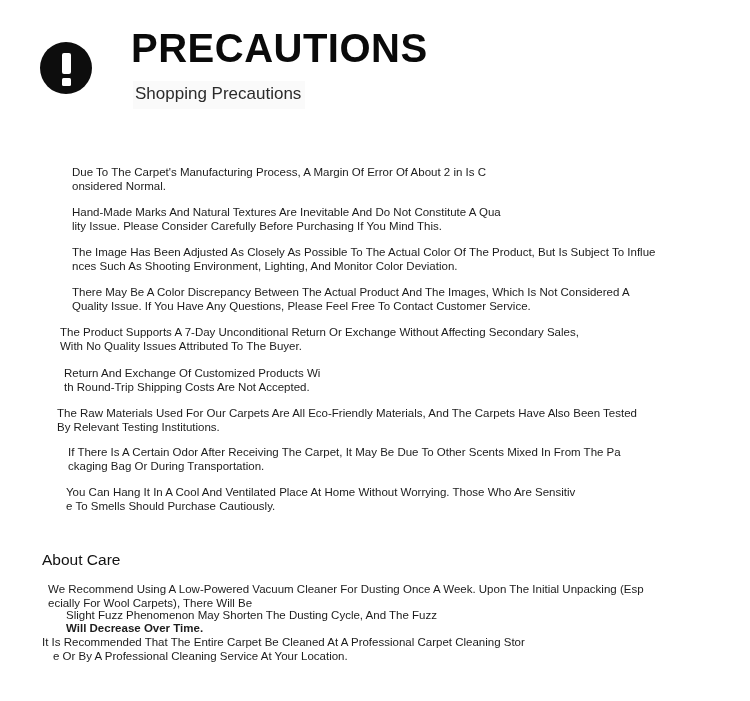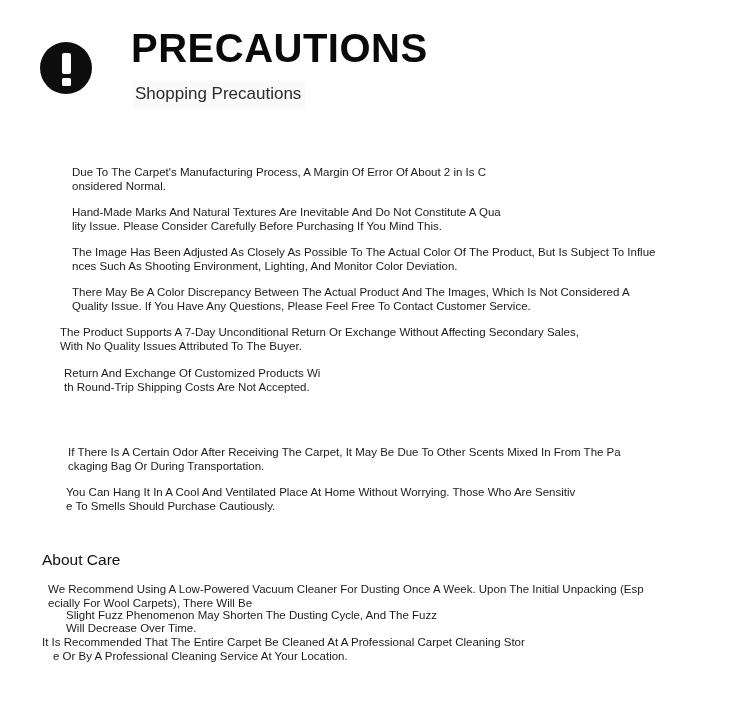--- a/index.html
+++ b/index.html
@@ -61,21 +61,21 @@
     font-size:15.5px;font-weight:normal;color:#111111;
   }
   .care-line{
     position:absolute;margin:0;
     font-size:11.5px;line-height:13.8px;color:#1c1c1c;
     white-space:nowrap;
   }
   .cl0{left:48px;top:583px;}
   .cl1{left:48px;top:597px;}
   .cl2{left:66px;top:609px;}
-  .cl3{left:66px;top:622px;}
+  .cl3{left:66px;top:622px;font-weight:bold;}
   .cl4{left:42px;top:636px;}
   .cl5{left:53px;top:650px;}
 </style>
 </head>
 <body>
 
 <div class="page">
 
   <div class="icon-circle">
     <span class="excl-bar"></span>
@@ -101,20 +101,24 @@
     <span>nces Such As Shooting Environment, Lighting, And Monitor Color Deviation.</span>
   </p>
   <p class="para pp4">
     <span>The Product Supports A 7-Day Unconditional Return Or Exchange Without Affecting Secondary Sales,</span><br>
     <span>With No Quality Issues Attributed To The Buyer.</span>
   </p>
   <p class="para pp5">
     <span>Return And Exchange Of Customized Products Wi</span><br>
     <span>th Round-Trip Shipping Costs Are Not Accepted.</span>
   </p>
+  <p class="para pp6">
+    <span>The Raw Materials Used For Our Carpets Are All Eco-Friendly Materials, And The Carpets Have Also Been Tested</span><br>
+    <span>By Relevant Testing Institutions.</span>
+  </p>
   <p class="para pp7">
     <span>If There Is A Certain Odor After Receiving The Carpet, It May Be Due To Other Scents Mixed In From The Pa</span><br>
     <span>ckaging Bag Or During Transportation.</span>
   </p>
   <p class="para pp8">
     <span>You Can Hang It In A Cool And Ventilated Place At Home Without Worrying. Those Who Are Sensitiv</span><br>
     <span>e To Smells Should Purchase Cautiously.</span>
   </p>
 
   <h2 class="care-heading">About Care</h2>

